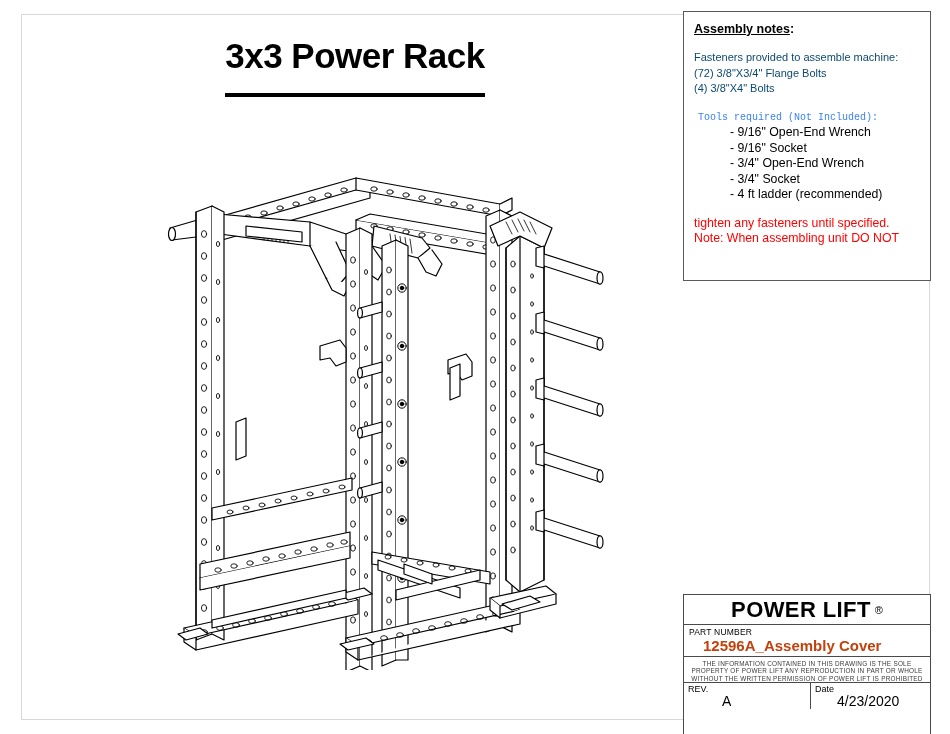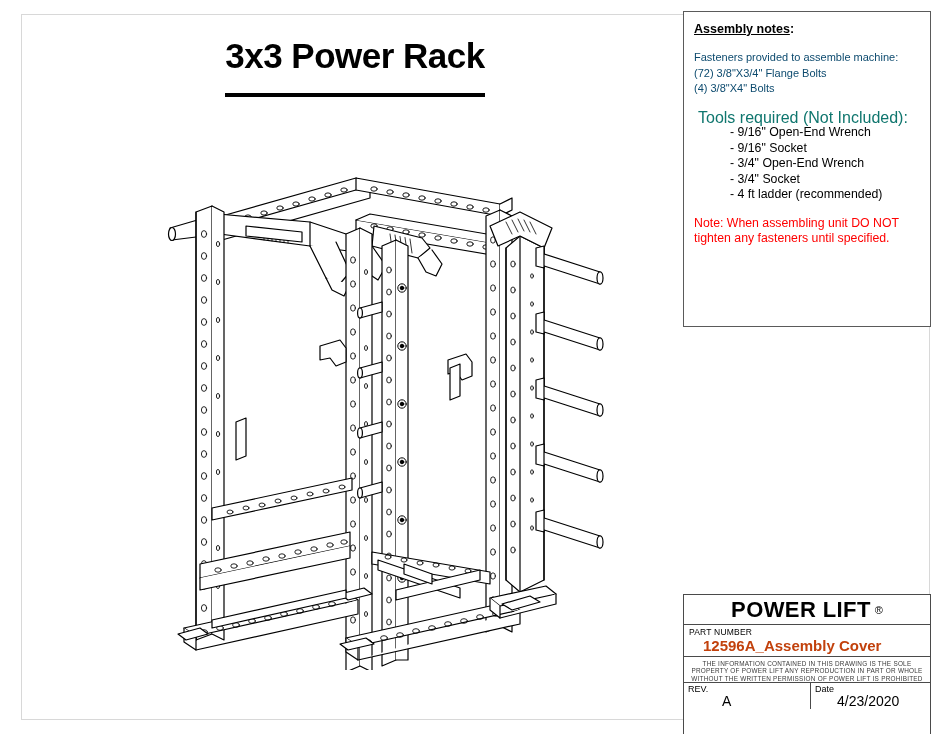--- a/index.html
+++ b/index.html
@@ -52,45 +52,46 @@
     border-bottom: 4px solid #000;
     padding-bottom: 18px;
   }
 
   
   #notes-box {
     position: absolute;
     left: 683px;
     top: 11px;
     width: 248px;
-    height: 316px;
+    height: 270px;
     border: 1px solid #5a5a5a;
     box-sizing: border-box;
     background: #fff;
     padding: 10px 0 0 10px;
   }
   .notes-heading {
     font-size: 12.5px;
     font-weight: bold;
     color: #000;
     margin: 0 0 14px 0;
   }
   .notes-heading u { text-decoration: underline; }
   .notes-line {
     font-size: 11px;
     color: #0c4a6e;
     line-height: 15.5px;
     white-space: nowrap;
   }
   .notes-gap { height: 13px; }
   .tools-heading {
-    font-size: 16px;
-    color: #0f766e;
+    font-size: 10px;
+    color: #3b82f6;
     line-height: 15.5px;
     padding-left: 4px;
+    font-family: Liberation Mono, monospace;
   }
   .tool-item {
     font-size: 12.3px;
     color: #000;
     line-height: 15.5px;
     padding-left: 36px;
     white-space: nowrap;
   }
   .note-warning {
     font-size: 12.3px;
@@ -230,22 +231,22 @@
 
     <div class="tools-heading">Tools required (Not Included):</div>
     <div class="tool-item">- 9/16" Open-End Wrench</div>
     <div class="tool-item">- 9/16" Socket</div>
     <div class="tool-item">- 3/4" Open-End Wrench</div>
     <div class="tool-item">- 3/4" Socket</div>
     <div class="tool-item">- 4 ft ladder (recommended)</div>
 
     <div class="notes-gap"></div>
 
+    <div class="note-warning">tighten any fasteners until specified.</div>
     <div class="note-warning">Note: When assembling unit DO NOT</div>
-    <div class="note-warning">tighten any fasteners until specified.</div>
   </div>
 
   <div id="title-block">
 
     <div class="tb-row tb-logo">
       <span class="brand">POWER LIFT</span>
       <span class="reg">®</span>
     </div>
 
     <div class="tb-row tb-part">

